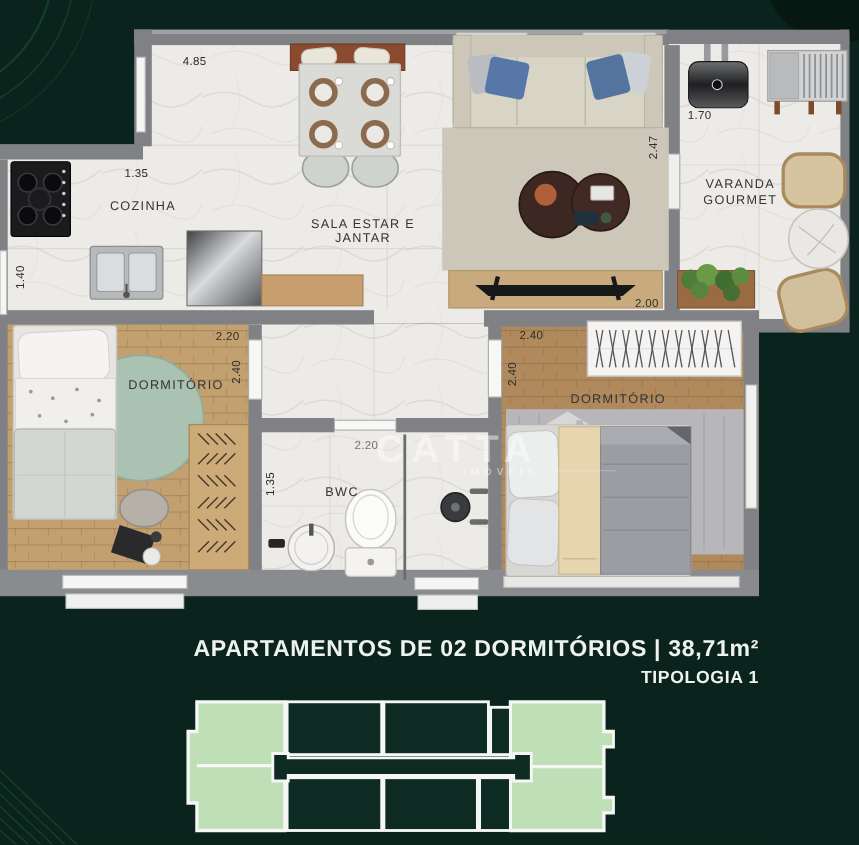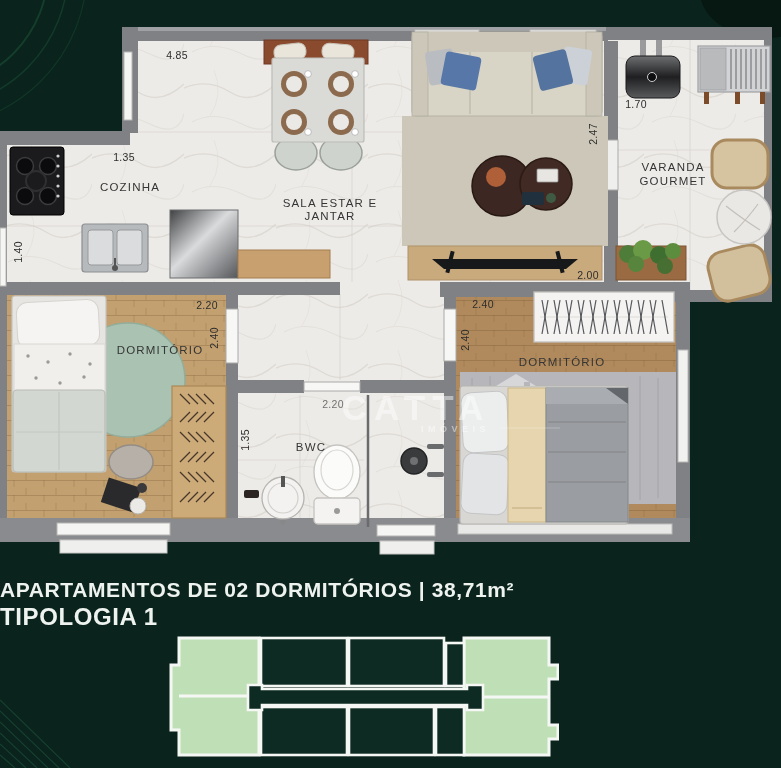--- a/index.html
+++ b/index.html
@@ -5,24 +5,24 @@
   html,body{margin:0;padding:0;background:#0a231c;}
   .canvas{
     position:relative;width:781px;height:768px;overflow:hidden;
     background:#0a231c;font-family:"Liberation Sans",sans-serif;
   }
   .layer{position:absolute;left:0;top:0;}
   svg text{user-select:none;}
   .dim{font-size:10.5px;fill:#2d2d2d;letter-spacing:.3px;}
   .roomlbl{font-size:11.5px;fill:#353535;letter-spacing:1.2px;font-weight:500;}
   .caption{
-    position:absolute;left:0;top:576px;width:690px;text-align:left;
+    position:absolute;left:0;top:576px;width:690px;text-align:right;
     color:#eef3ef;font-weight:bold;font-size:21px;letter-spacing:.6px;line-height:27px;
   }
-  .caption .l2{font-size:24px;}
+  .caption .l2{font-size:16px;}
   .keyplan{position:absolute;left:167px;top:633px;}
   .wm-big{font-size:35px;font-weight:bold;fill:#ffffff;letter-spacing:7px;}
   .wm-sub{font-size:9px;fill:#ffffff;letter-spacing:4.5px;font-weight:bold;}
 </style>
 </head>
 <body>
 
 <div class="canvas">
 
   <svg class="layer" width="781" height="768">

